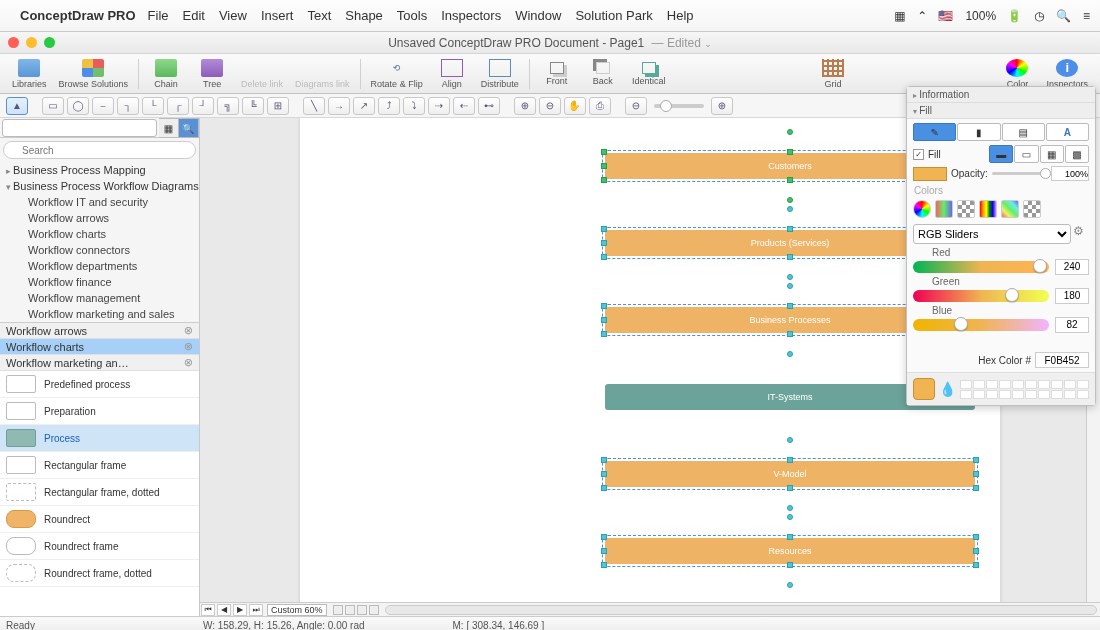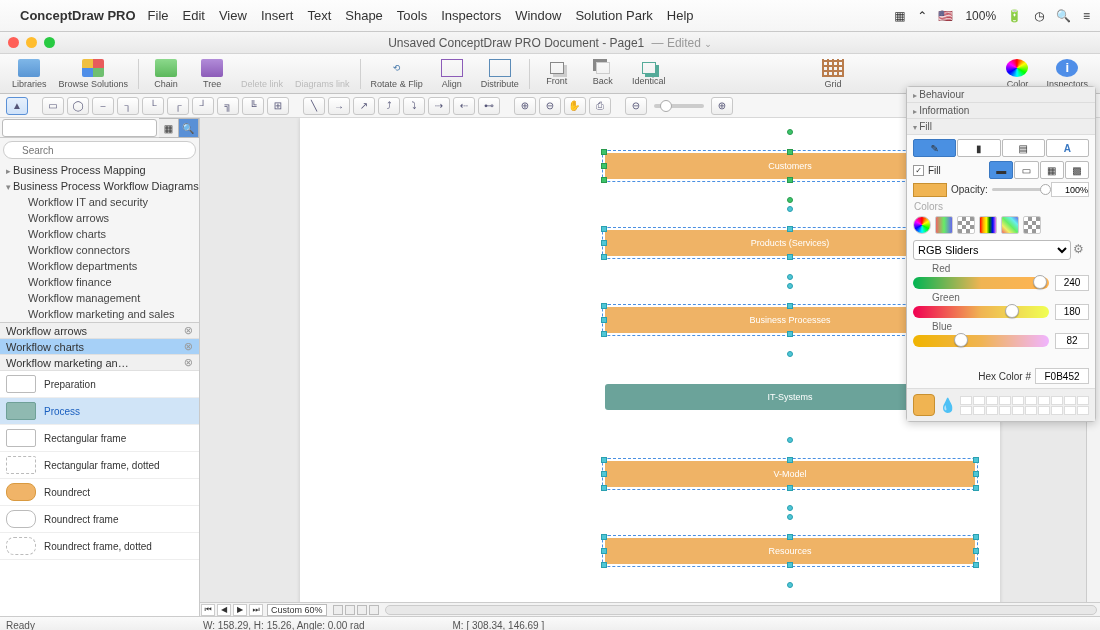--- a/index.html
+++ b/index.html
@@ -111,21 +111,21 @@
 .oprow .track .kn{position:absolute;right:-4px;top:-4px;width:11px;height:11px;background:#fff;border:1px solid #aaa;border-radius:50%;}
 .oprow input{width:38px;height:15px;font-size:9px;text-align:right;border:1px solid #ccc;}
 .colors-hdr{text-align:left;color:#aaa;padding:1px;}
 .color-icons{display:flex;gap:4px;padding:3px 0;}
 .color-icons .ci{width:18px;height:18px;border:1px solid #ccc;border-radius:2px;}
 .ci.wheel{border-radius:50%;background:conic-gradient(red,yellow,lime,cyan,blue,magenta,red);}
 .ci.sliders{background:linear-gradient(90deg,#e66,#6e6,#66e);}
 .ci.palette{background:repeating-conic-gradient(#999 0 25%,#fff 0 50%);background-size:8px 8px;}
 .ci.spectrum{background:linear-gradient(90deg,red,orange,yellow,green,blue,violet);}
 .ci.crayons{background:linear-gradient(45deg,#e66,#ee6,#6e6,#6ee,#66e);}
-.sel-row{display:flex;align-items:center;gap:2px;margin:3px 0;}
+.sel-row{display:flex;align-items:flex-start;gap:2px;margin:3px 0;}
 .sel-row select{flex:1;height:20px;font-size:11px;border:1px solid #bbb;border-radius:3px;background:#fff;}
 .gear{width:16px;height:16px;color:#888;font-size:12px;}
 .rgb-row{margin:2px 0;}
 .rgb-row label{font-size:10px;color:#666;padding-left:19px;}
 .rgb-row .bar{height:15px;border-radius:2px;position:relative;margin-top:1px;display:flex;align-items:center;}
 .rgb-row .track{flex:1;height:12px;border-radius:6px;position:relative;}
 .rgb-row .kn{position:absolute;top:-2px;width:14px;height:14px;border-radius:50%;background:#fff;border:1px solid #aaa;box-shadow:0 1px 1px rgba(0,0,0,.2);}
 .rgb-row input{width:34px;height:16px;font-size:10px;text-align:center;border:1px solid #ccc;margin-left:6px;}
 .hexrow{display:flex;align-items:center;justify-content:flex-end;gap:4px;margin-top:20px;}
 .hexrow input{width:54px;height:16px;font-size:10px;text-align:center;border:1px solid #ccc;}
@@ -311,20 +311,24 @@
           <span class="x">⊗</span>
         </div>
         <div class="ol">
           <span>Workflow marketing an…</span>
           <span class="x">⊗</span>
         </div>
       </div>
     <div class="shapes" id="shapes">
         <div class="shape-row">
           <div class="shape-thumb "></div>
+          <span>Predefined process</span>
+        </div>
+        <div class="shape-row">
+          <div class="shape-thumb "></div>
           <span>Preparation</span>
         </div>
         <div class="shape-row sel">
           <div class="shape-thumb teal"></div>
           <span>Process</span>
         </div>
         <div class="shape-row">
           <div class="shape-thumb "></div>
           <span>Rectangular frame</span>
         </div>
@@ -376,21 +380,20 @@
 
 <div class="status">
   <span>Ready</span>
   <span style="flex:0 0 140px"></span>
   <span>W: 158.29,  H: 15.26,  Angle: 0.00 rad</span>
   <span style="flex:0 0 60px"></span>
   <span>M: [ 308.34, 146.69 ]</span>
 </div>
 
 <div class="rightpanel">
-  <div class="rp-sec">Behaviour</div>
   <div class="rp-sec">Information</div>
   <div class="rp-sec open">Fill</div>
   <div class="rp-body">
     <div class="seg">
       <div class="b sel">✎</div>
       <div class="b">▮</div>
       <div class="b">▤</div>
       <div class="b" style="color:#3a78c2;font-weight:bold">A</div>
     </div>
     <div class="fillrow">

